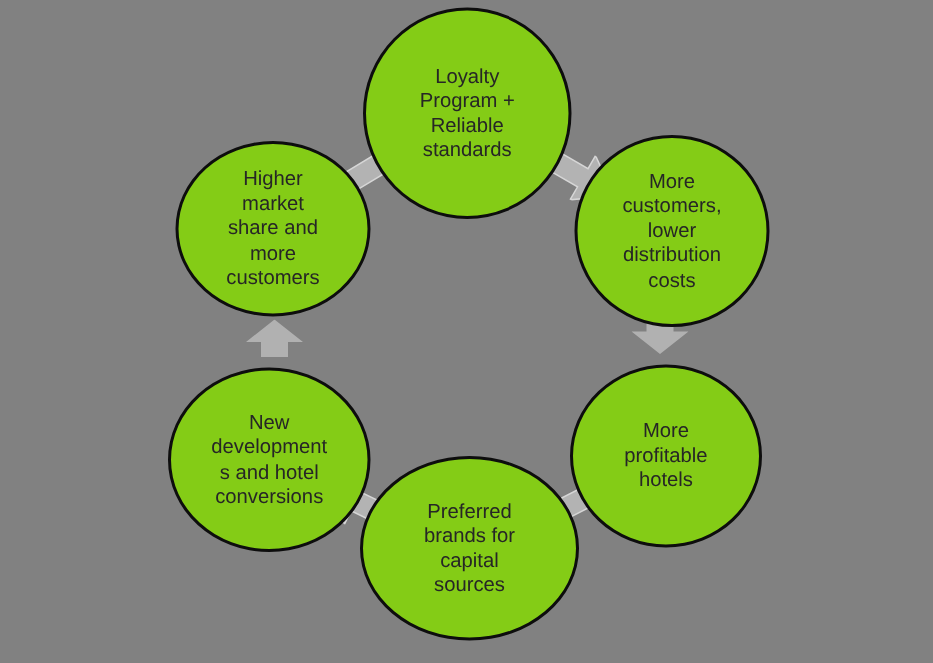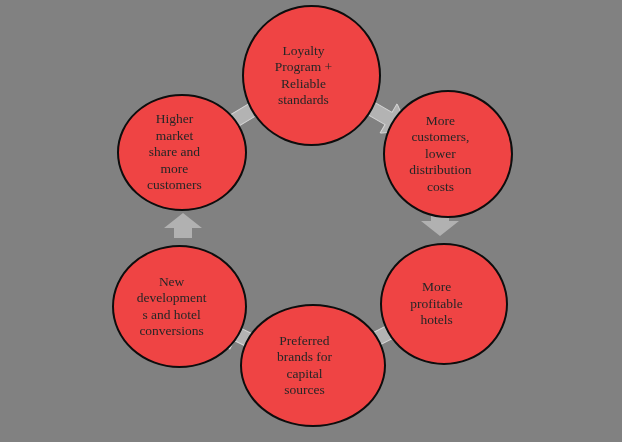--- a/index.html
+++ b/index.html
@@ -6,29 +6,29 @@
   .canvas {
     position: relative;
     width: 622px;
     height: 442px;
     background: #818181;
     overflow: hidden;
     font-family: "Liberation Sans", sans-serif;
   }
   .node {
     position: absolute;
-    background: #ef4444;
+    background: #84cc16;
     border: 2px solid #0d0d0d;
     border-radius: 50%;
     display: flex;
     align-items: center;
+    justify-content: center;
     text-align: center;
     z-index: 2;
     box-sizing: border-box;
-    font-family: Liberation Serif, serif;
   }
   .node-label {
     white-space: pre-line;
     font-size: 13.5px;
     line-height: 1.22;
     color: #262626;
     width: 88%;
   }
   .node-top          { left: 242px; top:   5px; width: 139px; height: 141px; }
   .node-top-right    { left: 383px; top:  90px; width: 130px; height: 128px; }

